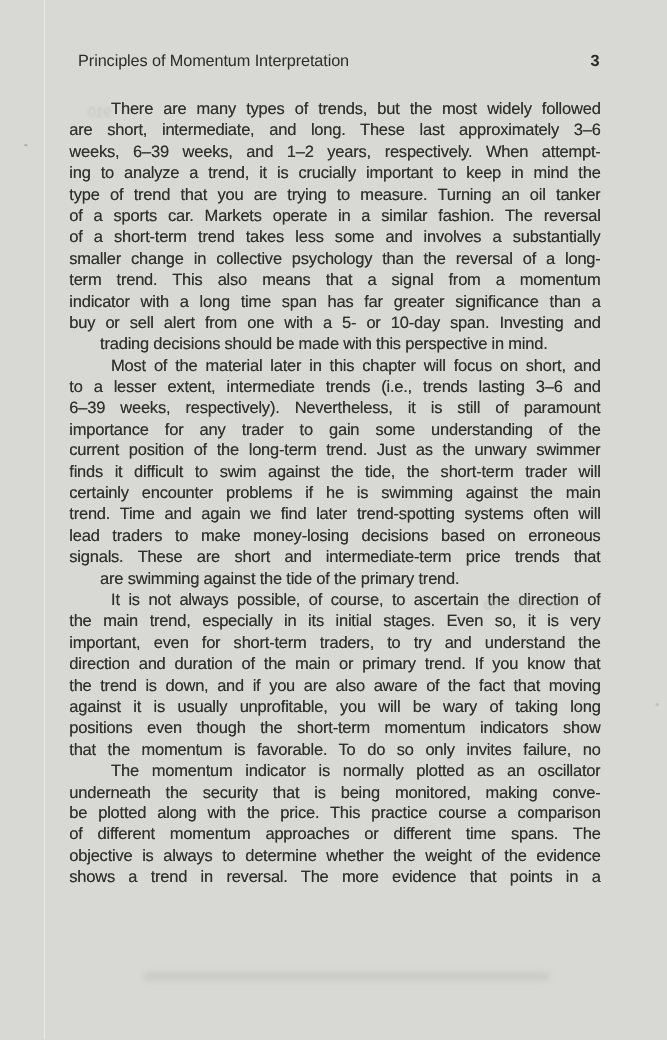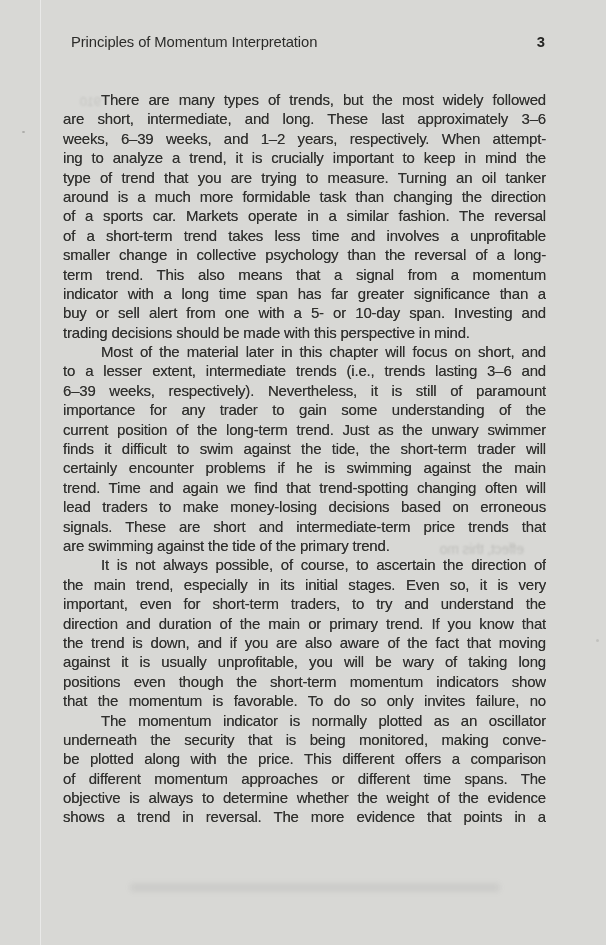--- a/index.html
+++ b/index.html
@@ -12,38 +12,38 @@
     background:
       linear-gradient(180deg, rgba(0,0,0,0.05) 0px, rgba(0,0,0,0) 16px, rgba(0,0,0,0) 920px, rgba(0,0,0,0.05) 945px),
       linear-gradient(90deg, #c9c9c6 0px, #dcdcd9 7px, #e6e6e3 18px, #ebebe8 36px, #ececе9 60px, var(--page_bg,#ebebe8) 100%);
   }
   
   .page::before {
     content:""; position:absolute; left:40px; top:0; width:1px; height:100%;
     background:rgba(255,255,255,0.45);
   }
   .running-header {
-    position:absolute; left:63px; top:34px; width:483px;
+    position:absolute; left:63px; top:48px; width:483px;
     display:flex; justify-content:space-between; align-items:flex-end;
     font-size:14.8px; letter-spacing:-0.1px;gap:24px;
   }
   .running-header .title { padding-left:8px; color:#2b2b29; }
   .running-header .pageno { font-weight:bold; color:#262624; padding-right:1px; }
   .body-text {
     position:absolute; left:63px; top:90px; width:483px;
     font-size:15px; letter-spacing:-0.2px;
     text-shadow:0 0 0.4px rgba(47,47,45,0.65);
   }
   .line {
     height:19.4px; line-height:19.4px;
     text-align:justify; text-align-last:justify;
     overflow:hidden;
   }
   .line.indent { text-indent:38px; }
-  .line.para-end { text-align-last:left; }
+  .line.para-end { text-align-last:left;margin-left:28px; }
   .line em { font-style:italic; }
   
   .ghost {
     position:absolute; transform:scaleX(-1);
     color:#a8a8a4; filter:blur(0.8px);
     font-size:14px; letter-spacing:-0.2px; white-space:nowrap;
     opacity:0.55; pointer-events:none;
   }
   .ghost-right  { left:440px; top:541px; }
   .ghost-indent { left:80px;  top:94px; font-size:13px; opacity:0.4; }
@@ -64,50 +64,49 @@
     <span class="title">Principles of Momentum Interpretation</span>
     <span class="pageno">3</span>
   </div>
 
   <div class="body-text">
       <div class="line indent">There are many types of trends, but the most widely followed</div>
       <div class="line">are short, intermediate, and long. These last approximately 3–6</div>
       <div class="line">weeks, 6–39 weeks, and 1–2 years, respectively. When attempt-</div>
       <div class="line">ing to analyze a trend, it is crucially important to keep in mind the</div>
       <div class="line">type of trend that you are trying to measure. Turning an oil tanker</div>
-      <div class="line">around is a much more formidable task than changing the direction</div>
       <div class="line">of a sports car. Markets operate in a similar fashion. The reversal</div>
-      <div class="line">of a short-term trend takes less time and involves a unprofitable</div>
+      <div class="line">of a short-term trend takes less some and involves a substantially</div>
       <div class="line">smaller change in collective psychology than the reversal of a long-</div>
       <div class="line">term trend. This also means that a signal from a momentum</div>
       <div class="line">indicator with a long time span has far greater significance than a</div>
       <div class="line">buy or sell alert from one with a 5- or 10-day span. Investing and</div>
       <div class="line para-end">trading decisions should be made with this perspective in mind.</div>
       <div class="line indent">Most of the material later in this chapter will focus on short, and</div>
       <div class="line">to a lesser extent, intermediate trends (i.e., trends lasting 3–6 and</div>
       <div class="line">6–39 weeks, respectively). Nevertheless, it is still of paramount</div>
       <div class="line">importance for any trader to gain some understanding of the</div>
       <div class="line">current position of the long-term trend. Just as the unwary swimmer</div>
       <div class="line">finds it difficult to swim against the tide, the short-term trader will</div>
       <div class="line">certainly encounter problems if he is swimming against the main</div>
-      <div class="line">trend. Time and again we find that trend-spotting changing often will</div>
+      <div class="line">trend. Time and again we find later trend-spotting systems often will</div>
       <div class="line">lead traders to make money-losing decisions based on erroneous</div>
       <div class="line">signals. These are short and intermediate-term price trends that</div>
       <div class="line para-end">are swimming against the tide of the primary trend.</div>
       <div class="line indent">It is not always possible, of course, to ascertain the direction of</div>
       <div class="line">the main trend, especially in its initial stages. Even so, it is very</div>
       <div class="line">important, even for short-term traders, to try and understand the</div>
       <div class="line">direction and duration of the main or primary trend. If you know that</div>
       <div class="line">the trend is down, and if you are also aware of the fact that moving</div>
       <div class="line">against it is usually unprofitable, you will be wary of taking long</div>
       <div class="line">positions even though the short-term momentum indicators show</div>
       <div class="line">that the momentum is favorable. To do so only invites failure, no</div>
       <div class="line indent">The momentum indicator is normally plotted as an oscillator</div>
       <div class="line">underneath the security that is being monitored, making conve-</div>
-      <div class="line">be plotted along with the price. This different offers a comparison</div>
+      <div class="line">be plotted along with the price. This practice course a comparison</div>
       <div class="line">of different momentum approaches or different time spans. The</div>
       <div class="line">objective is always to determine whether the weight of the evidence</div>
       <div class="line">shows a trend in reversal. The more evidence that points in a</div>
     </div>
 
   <span class="ghost ghost-right">effect, this mo</span>
   <span class="ghost ghost-indent">910</span>
   <div class="smudge"></div>
   <div class="speck speck-1"></div>
   <div class="speck speck-2"></div>

